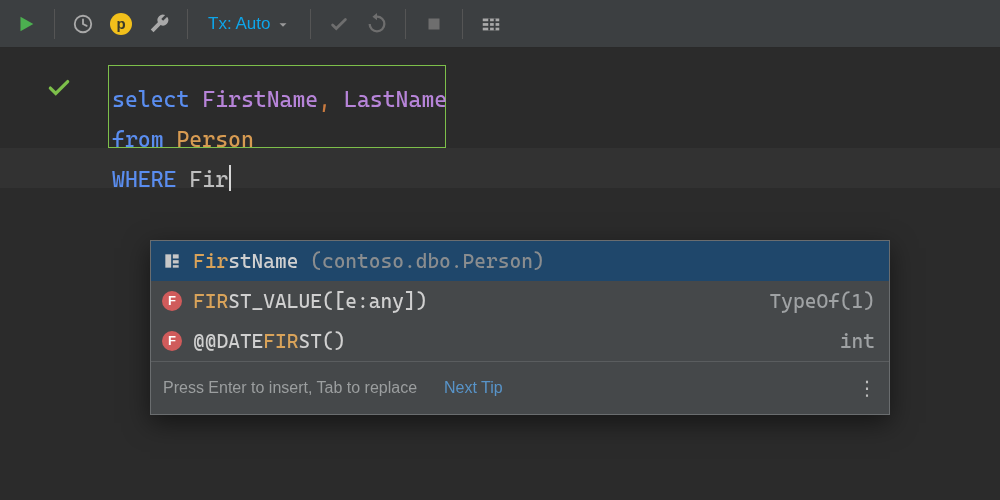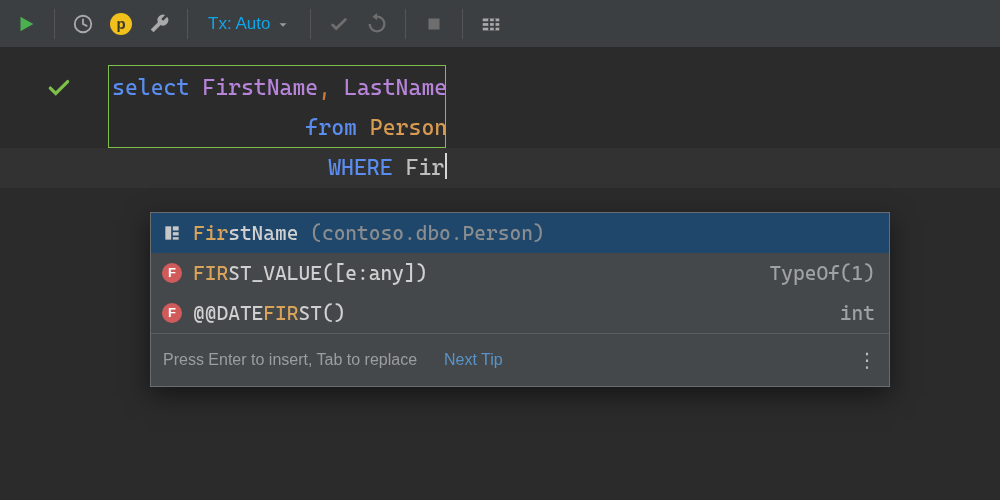--- a/index.html
+++ b/index.html
@@ -64,25 +64,24 @@
   .gutter-check {
     position: absolute;
     top: 26px; left: 46px;
     color: #7dbf4a;
   }
   .gutter-check svg { width: 26px; height: 26px; }
 
   .code {
     position: absolute;
     left: 112px;
-    top: 20px;
+    top: 32px;
     font-size: 22px;
     line-height: 40px;
     white-space: pre;
-    text-align: right;
   }
   .hl-box {
     position: absolute;
     left: 108px; top: 17px;
     width: 338px; height: 83px;
     border: 1px solid #7dbf4a;
     pointer-events: none;
   }
   .current-line {
     position: absolute;
@@ -102,21 +101,21 @@
     display: inline-block;
     width: 2px; height: 26px;
     background: #d6d6d6;
     vertical-align: -4px;
     margin-left: 1px;
   }
 
   
   .popup {
     position: absolute;
-    left: 150px; top: 164px;
+    left: 150px; top: 192px;
     width: 740px;
     background: #45484a;
     border: 1px solid #6a6d6f;
     box-shadow: 0 8px 24px rgba(0,0,0,0.5);
     font-size: 20px;
   }
   .popup-row {
     display: flex;
     align-items: center;
     height: 40px;

